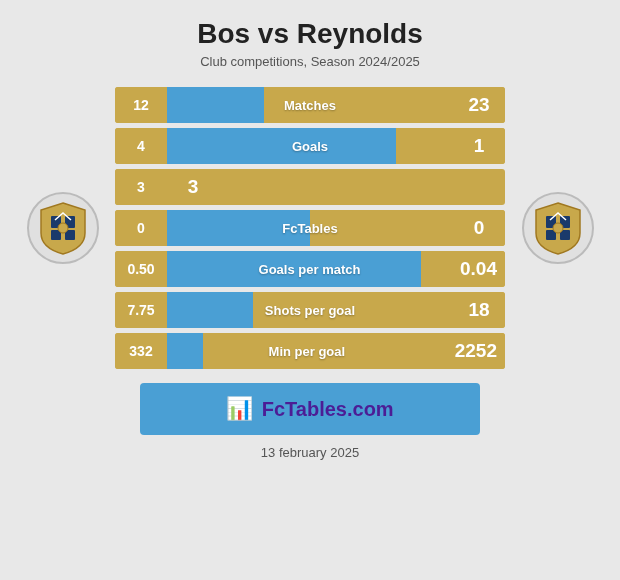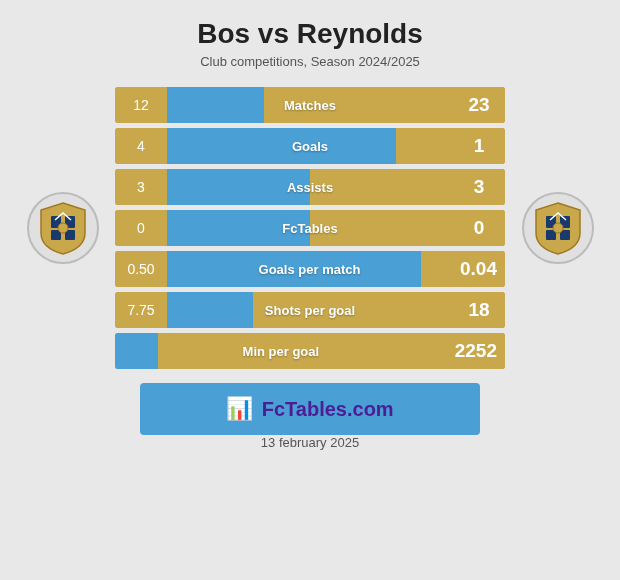--- a/index.html
+++ b/index.html
@@ -88,21 +88,21 @@
       background: #c8a84b;
       border-radius: 3px;
       overflow: hidden;
       position: relative;
     }
 
     .stat-left {
       min-width: 52px;
       padding: 8px 8px;
       font-size: 14px;
-      font-weight: normal;
+      font-weight: bold;
       color: #fff;
       background: #c8a84b;
       text-align: center;
       z-index: 2;
       display: flex;
       align-items: center;
       justify-content: center;
       height: 100%;
     }
 
@@ -167,20 +167,21 @@
 
     .watermark-icon {
       color: white;
       font-size: 22px;
       margin-right: 8px;
     }
 
     .date-text {
       font-size: 13px;
       color: #555;
+      margin-top: 10px;
       text-align: center;
     }
   </style>
 </head>
 <body>
 
 <div class="page-wrapper">
 
   <div class="title">Bos vs Reynolds</div>
   <div class="subtitle">Club competitions, Season 2024/2025</div>
@@ -213,24 +214,20 @@
         <div class="stat-row">
           <div class="stat-left">4</div>
           <div class="stat-bar-container">
             <div class="stat-bar-left" style="width: 80%;"></div>
             <span class="stat-label">Goals</span>
           </div>
           <div class="stat-right">1</div>
         </div>
         <div class="stat-row">
           <div class="stat-left">3</div>
-          <div class="stat-bar-container">
-            <div class="stat-bar-left" style="width: 50%;"></div>
-            <span class="stat-label">Assists</span>
-          </div>
           <div class="stat-right">3</div>
         </div>
         <div class="stat-row">
           <div class="stat-left">0</div>
           <div class="stat-bar-container">
             <div class="stat-bar-left" style="width: 50%;"></div>
             <span class="stat-label">FcTables</span>
           </div>
           <div class="stat-right">0</div>
         </div>
@@ -244,20 +241,21 @@
         </div>
         <div class="stat-row">
           <div class="stat-left">7.75</div>
           <div class="stat-bar-container">
             <div class="stat-bar-left" style="width: 30%;"></div>
             <span class="stat-label">Shots per goal</span>
           </div>
           <div class="stat-right">18</div>
         </div>
         <div class="stat-row">
+          <div class="stat-left">332</div>
           <div class="stat-bar-container">
             <div class="stat-bar-left" style="width: 13%;"></div>
             <span class="stat-label">Min per goal</span>
           </div>
           <div class="stat-right">2252</div>
         </div>
       </div>
 
     <div class="logo-area">
       <div class="logo-circle">

